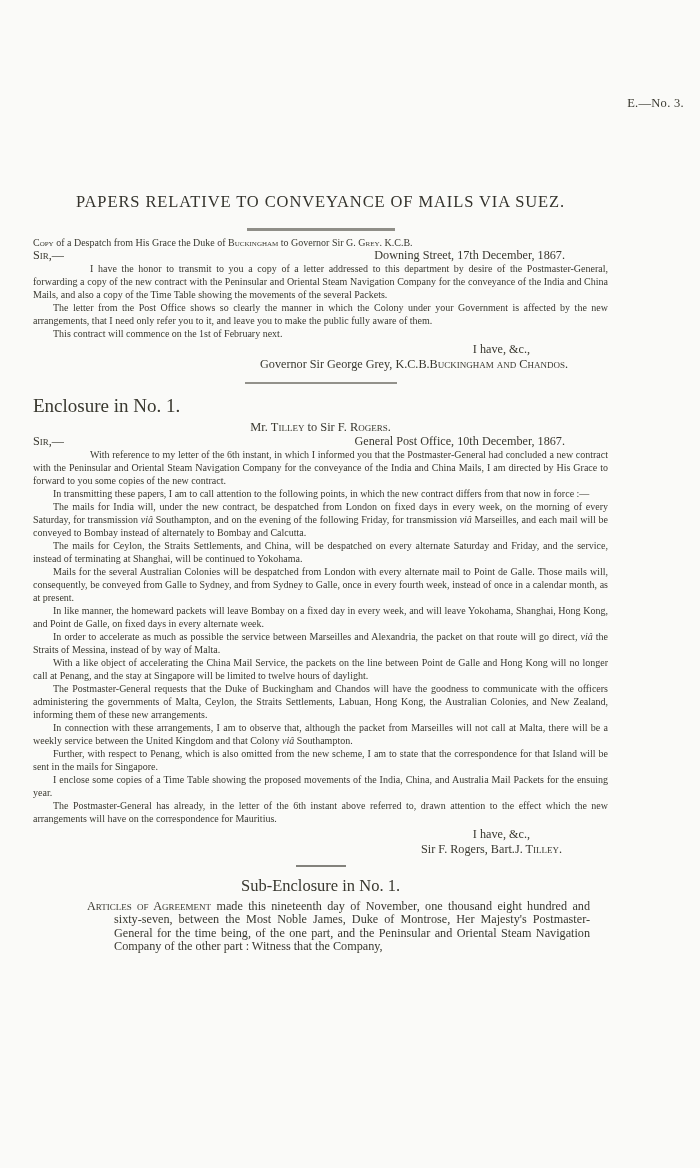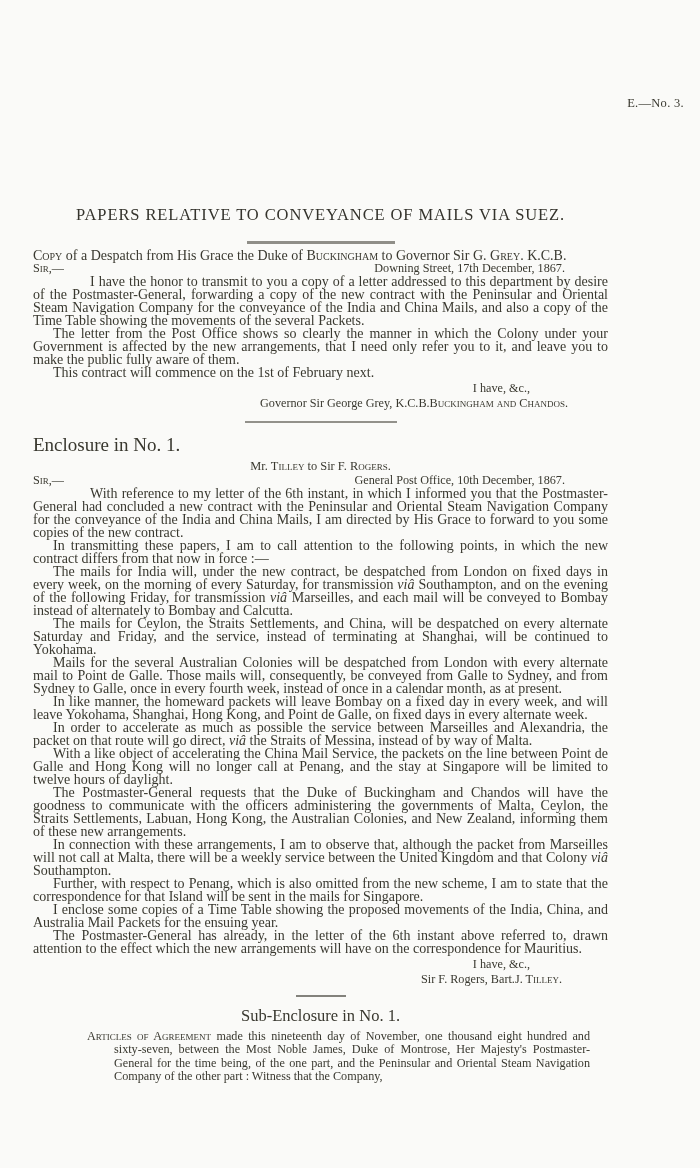--- a/index.html
+++ b/index.html
@@ -1,24 +1,24 @@
 <!DOCTYPE html>
 <html><head>
 <meta charset="utf-8">
 <style>
   html,body{margin:0;padding:0;background:#fafaf8;}
   .page{position:relative;width:700px;height:1168px;background:#fafaf8;
         font-family:"Liberation Serif", serif;color:#39382f;overflow:hidden;}
   .page-ref{position:absolute;top:96px;right:16px;font-size:12.5px;letter-spacing:.3px;}
-  .content{position:absolute;left:33px;top:13px;width:575px;}
+  .content{position:absolute;left:33px;top:0;width:575px;}
   .title{margin-top:192px;text-align:center;font-size:16.5px;letter-spacing:.9px;
          white-space:nowrap;color:#34332c;}
   .rule-1{width:148px;height:3px;background:#8f8e88;margin:16px auto 0;}
   .h-no{ text-align:center;font-size:15px;margin-top:13px;}
-  p{margin:0;text-align:justify;font-size:14px;line-height:13px;}
+  p{margin:0;text-align:justify;font-size:10px;line-height:13px;}
   .indent{text-indent:20px;}
   .deep{text-indent:57px;}
   .sc{font-variant:small-caps;}
   .it{font-style:italic;}
   .row{display:flex;justify-content:space-between;font-size:12.2px;line-height:13px;}
   .dateline{padding-right:43px;}
   .valediction{text-align:right;padding-right:78px;font-size:12.2px;line-height:13px;margin-top:3px;}
   .sig-row{display:flex;justify-content:flex-end;font-size:12.2px;line-height:13px;margin-top:2px;}
   .addressee{margin-left:30px;}
   .sig-1{margin-right:40px;}

